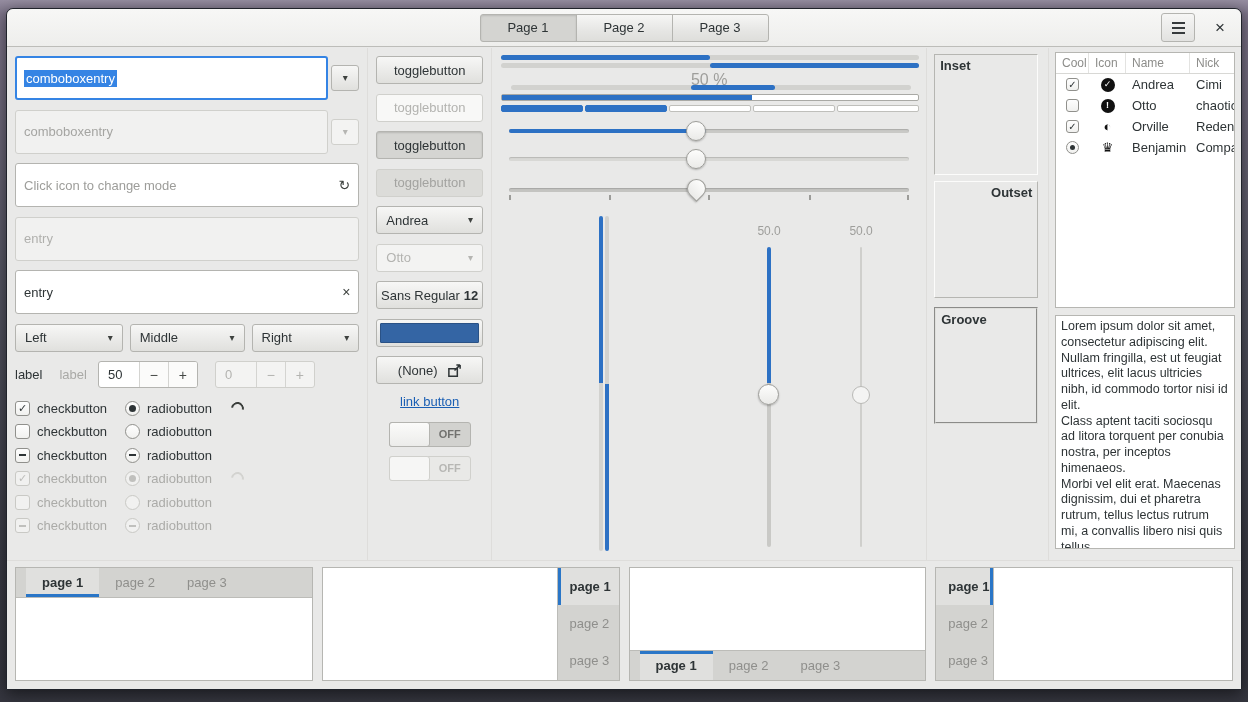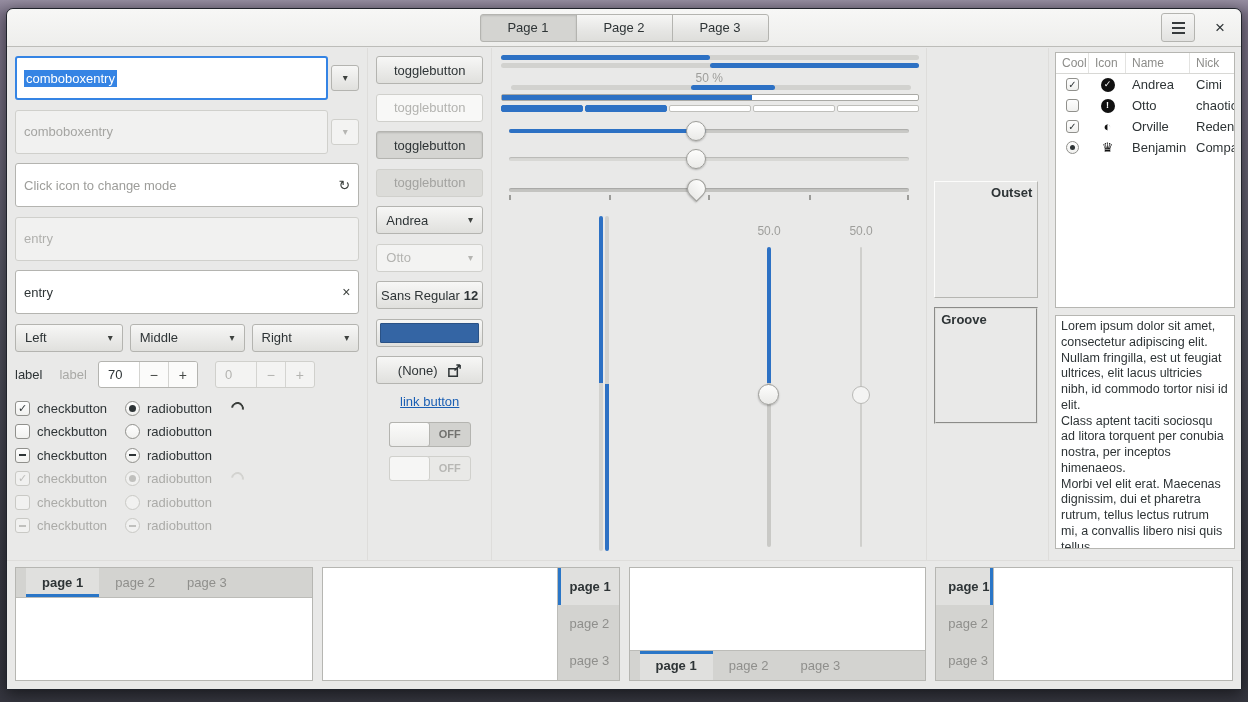--- a/index.html
+++ b/index.html
@@ -246,21 +246,21 @@
           <div class="btn combo" style="flex:1">
             <span>Right</span>
             <span class="arrow">▾</span>
           </div>
         </div>
 
         <div class="row" style="margin-bottom:12px">
           <span style="font-size:13px;color:#2e3436">label</span>
           <span style="font-size:13px;color:#a9a9a6;margin-left:17px">label</span>
           <div class="spin" style="margin-left:11px">
-            <span class="val">70</span>
+            <span class="val">50</span>
             <span class="sbtn">−</span>
             <span class="sbtn">+</span>
           </div>
           <div class="spin disabled" style="margin-left:17px">
             <span class="val">0</span>
             <span class="sbtn">−</span>
             <span class="sbtn">+</span>
           </div>
         </div>
 
@@ -387,21 +387,21 @@
       </div>
 
       <div class="col3">
 
         <div class="pb" style="left:9px;top:7px;width:418px">
           <span class="pbfill" style="left:0;width:50%"></span>
         </div>
         <div class="pb" style="left:9px;top:15px;width:418px">
           <span class="pbfill" style="right:0;width:50%"></span>
         </div>
-        <div class="abs" style="left:0;top:23px;width:100%;text-align:center;font-size:12px;color:#9e9e9b">50 %</div>
+        <div class="abs" style="left:0;top:23px;width:100%;text-align:center;font-size:16px;color:#9e9e9b">50 %</div>
         <div class="pb" style="left:19px;top:37px;width:400px">
           <span class="pbfill" style="left:45%;width:21%"></span>
         </div>
 
         <div class="lb" style="left:9px;top:46px;width:418px">
           <span class="lbfill" style="width:60%"></span>
         </div>
         <div class="lbseg" style="left:9px;top:57px;width:418px">
           <i class="on"></i>
             <i class="on"></i>
@@ -432,20 +432,21 @@
         <div class="vlabel" style="left:237px;top:176px">50.0</div>
         <div class="vtrack" style="left:275px;top:199px;width:4px;height:300px;background:linear-gradient(180deg,#2d71c4 0 136px,#c9c9c6 136px 100%)"></div>
         <div class="handle" style="left:266px;top:336px;width:21px;height:21px"></div>
 
         <div class="vlabel" style="left:329px;top:176px">50.0</div>
         <div class="vtrack" style="left:368px;top:199px;width:2px;height:300px;background:#cfcfcc"></div>
         <div class="handle" style="left:360px;top:338px;width:18px;height:18px;background:#f4f4f3;box-shadow:none;border-color:#b9b9b6"></div>
       </div>
 
       <div class="col4">
+        <div class="frame f-inset" style="top:6px;height:121px"><span>Inset</span></div>
         <div class="frame f-outset" style="top:133px;height:117px"><span>Outset</span></div>
         <div class="frame f-groove" style="top:259px;height:117px"><span>Groove</span></div>
       </div>
 
       <div class="col5">
         <div class="tree">
           <div class="thead">
             <span class="th w-cool">Cool</span>
             <span class="th w-icon">Icon</span>
             <span class="th w-name">Name</span>

